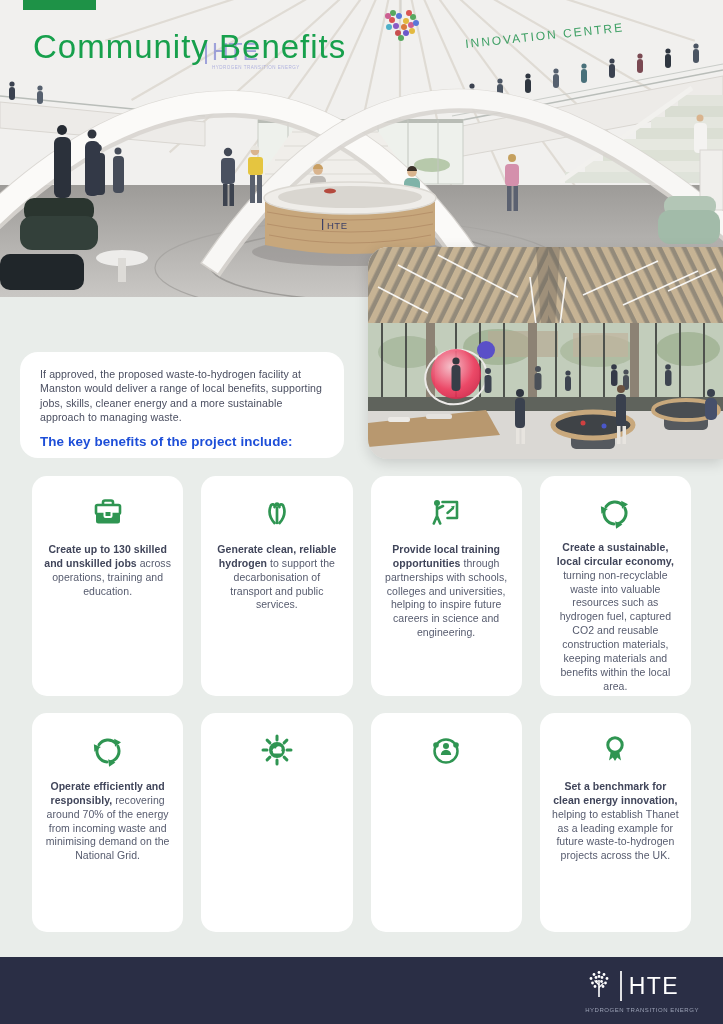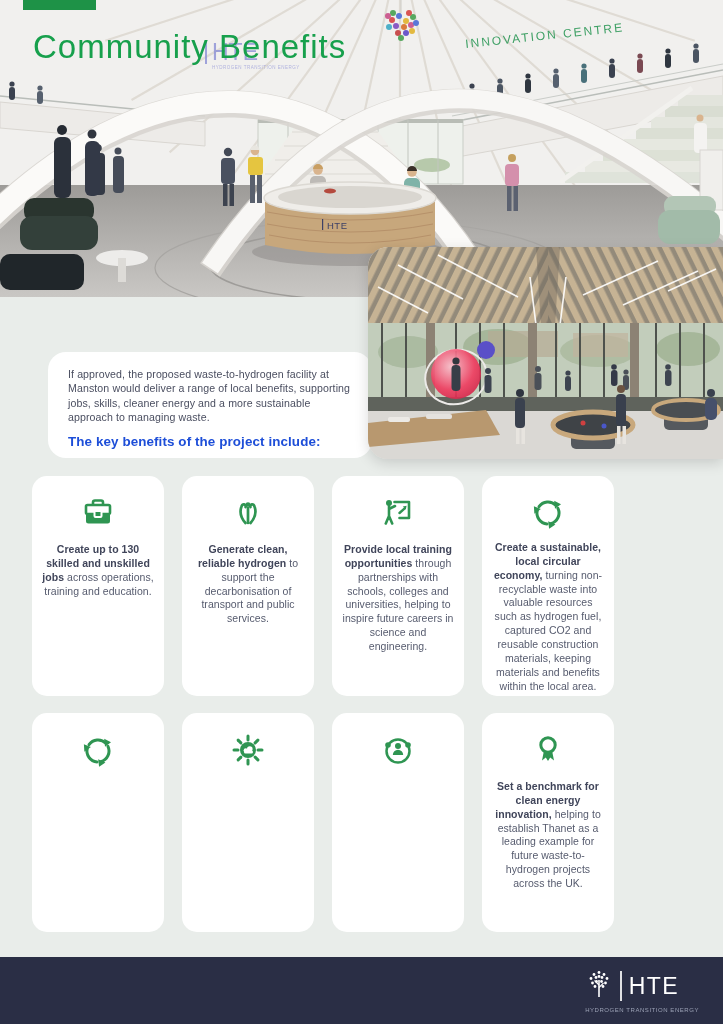--- a/index.html
+++ b/index.html
@@ -22,29 +22,29 @@
   
   .photo2 {
     position:absolute; left:368px; top:247px; width:355px; height:212px;
     border-radius:20px 0 0 20px; overflow:hidden; z-index:4;
     box-shadow:0 4px 14px rgba(0,0,0,.15);
   }
   .photo2 svg { display:block; width:100%; height:100%; }
 
   
   .intro-box {
-    position:absolute; left:48px; top:352px; width:324px; height:106px;
+    position:absolute; left:20px; top:352px; width:324px; height:106px;
     background:#ffffff; border-radius:18px; padding:15px 20px 12px 20px; z-index:3;
   }
   .intro-box p { font-size:10.6px; line-height:1.35; color:#4a4e60; letter-spacing:.1px; }
   .intro-box h2 { margin-top:10px; font-size:13.4px; font-weight:700; color:#1d4ed8; letter-spacing:.1px; }
 
   
   .grid {
-    position:absolute; left:32px; top:476px; width:582px; z-index:3;
+    position:absolute; left:32px; top:476px; width:659px; z-index:3;
     display:grid; grid-template-columns:repeat(4,1fr);
     grid-template-rows:220px 219px; column-gap:18px; row-gap:17px;
   }
   .card {
     background:#ffffff; border-radius:15px; padding:18px 10px 12px 10px;
     display:flex; flex-direction:column; align-items:center;
   }
   .card .icon-wrap { height:38px; display:flex; align-items:center; justify-content:center; margin-bottom:11px; }
   .card .icon-wrap svg { width:36px; height:36px; }
   .card p { font-size:10.5px; line-height:1.32; text-align:center; color:#565b6e; letter-spacing:.05px; }
@@ -468,20 +468,21 @@
             <use href="#rc-b" transform="rotate(120 18 19)"></use>
             <use href="#rc-b" transform="rotate(240 18 19)"></use>
           </g>
           <g fill="#2f9552">
             <path id="rc-i" d="M24.2 6.8 L31 10.2 L25 14.8 Z"></path>
             <use href="#rc-i" transform="rotate(120 18 19)"></use>
             <use href="#rc-i" transform="rotate(240 18 19)"></use>
           </g>
         </svg>
       </div>
+      <p><strong>Operate efficiently and responsibly,</strong><span> recovering around 70% of the energy from incoming waste and minimising demand on the National Grid.</span></p>
     </div>
 
     <div class="card">
       <div class="icon-wrap">
         <svg viewBox="0 0 36 36" fill="none">
           <g stroke="#2f9552" stroke-width="3" stroke-linecap="round">
             <line x1="18" y1="4" x2="18" y2="8"></line>
               <line x1="18" y1="28" x2="18" y2="32"></line>
             <line x1="4" y1="18" x2="8" y2="18"></line>
               <line x1="28" y1="18" x2="32" y2="18"></line>

